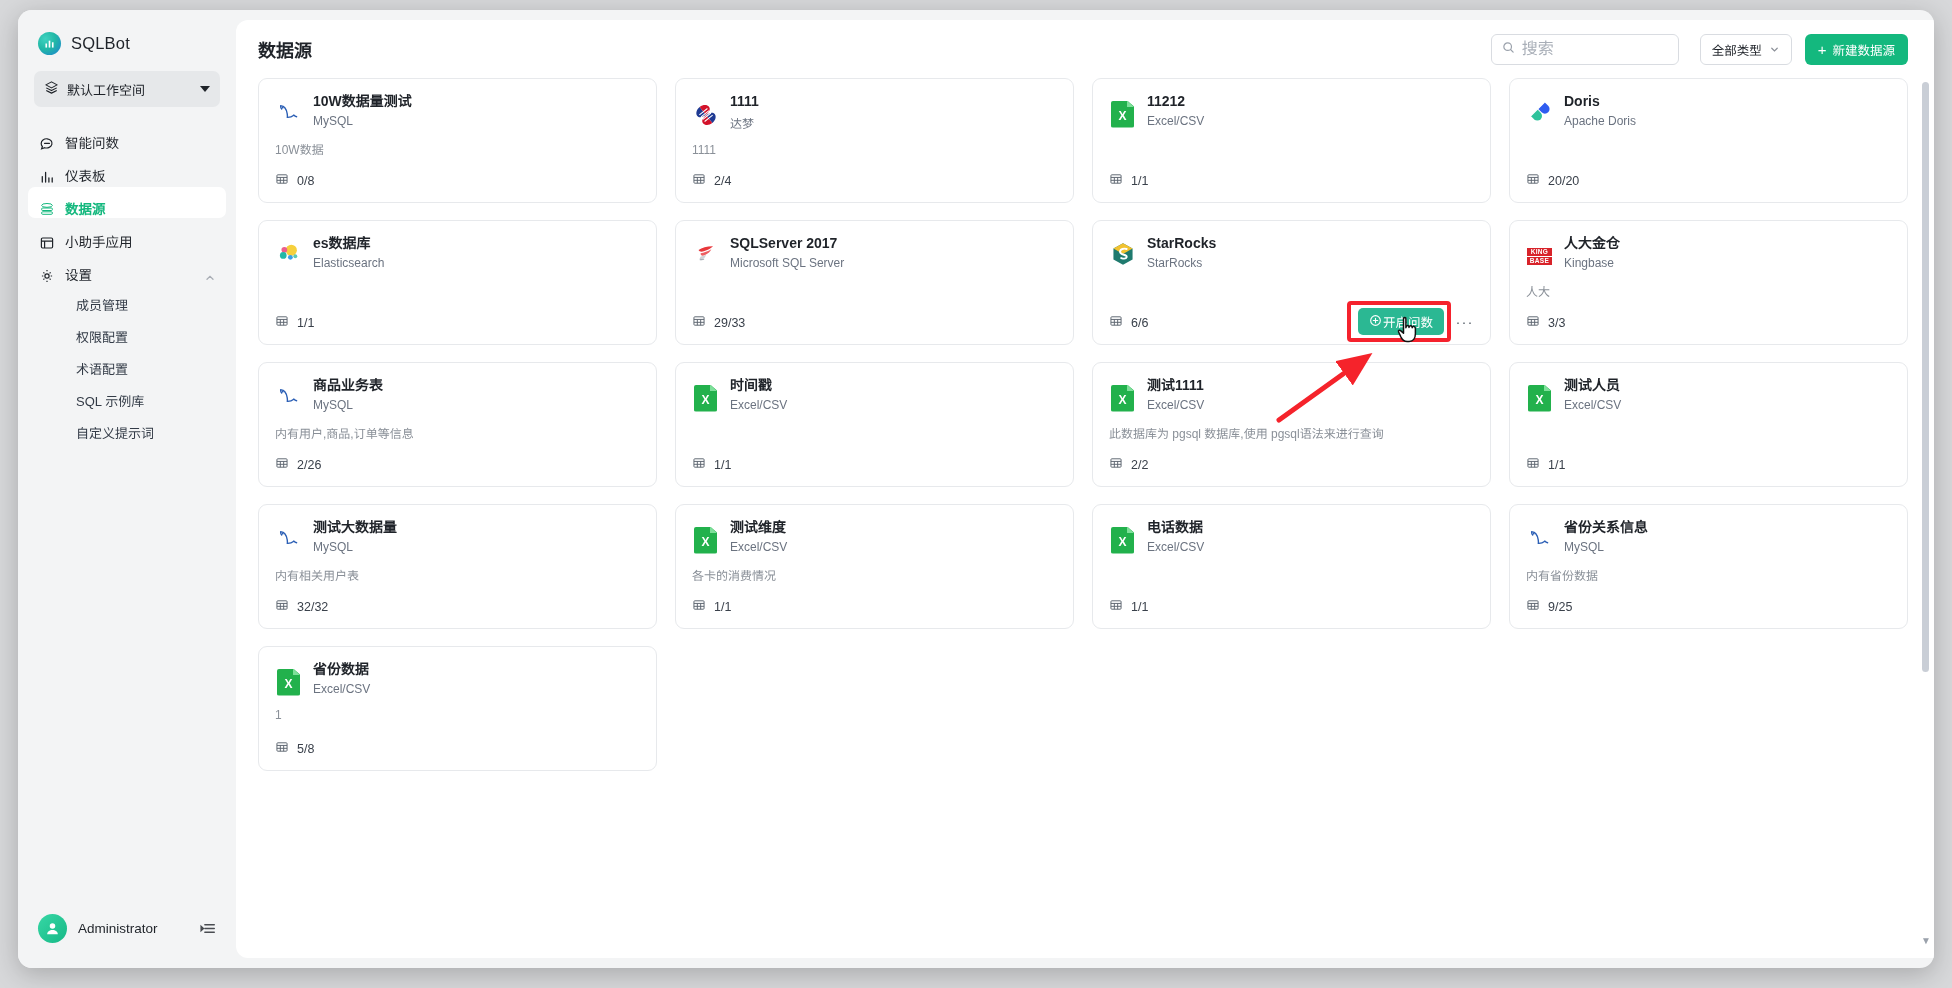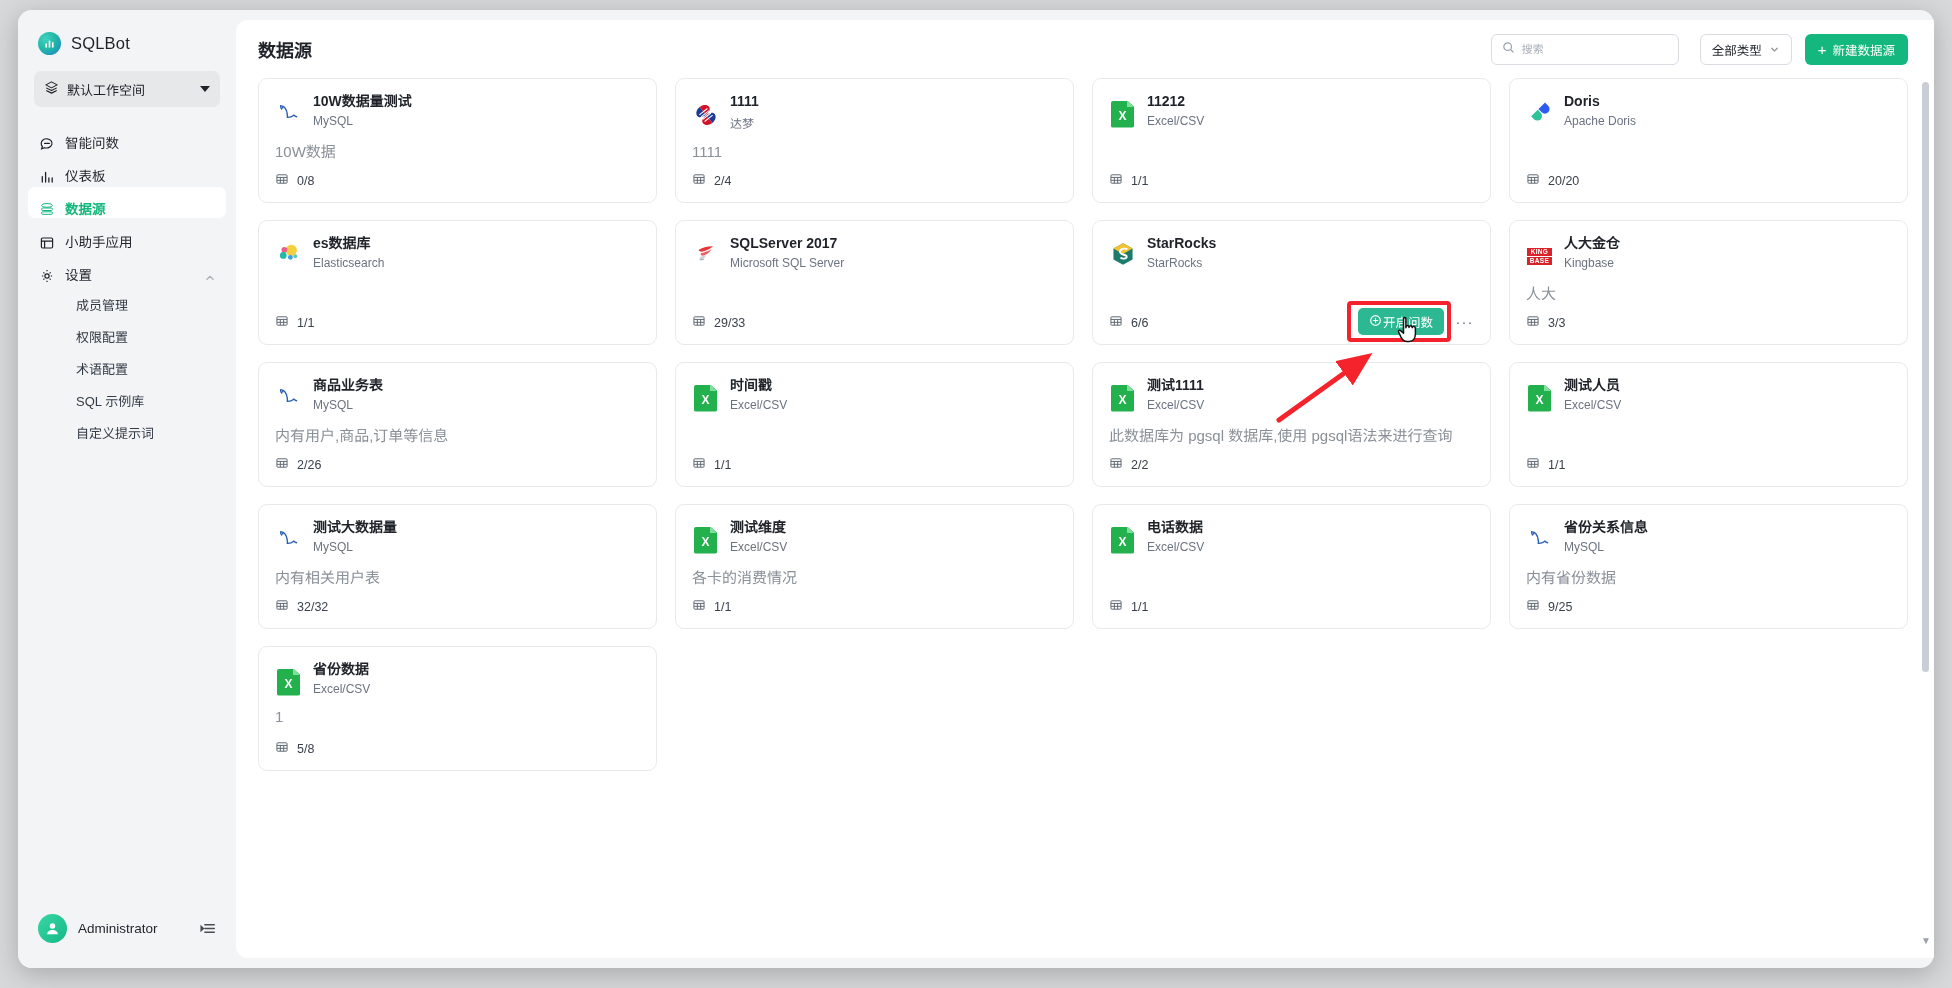--- a/index.html
+++ b/index.html
@@ -105,21 +105,21 @@
     display:flex;align-items:center;
     padding:0 26px 0 22px;
   }
   .page-title{font-size:18px;color:#1f2329;font-weight:600;}
   .topbar-right{margin-left:auto;display:flex;align-items:center;gap:13px;}
   .search-box{
     width:188px;height:31px;border:1px solid #d9dce1;border-radius:6px;
     display:flex;align-items:center;gap:7px;padding:0 10px;background:#fff;
   }
   .search-box input{
-    border:none;outline:none;font-size:11px;color:#1f2329;width:100%;
+    border:none;outline:none;font-size:16px;color:#1f2329;width:100%;
     font-family:inherit;background:transparent;
   }
   .search-box input::placeholder{color:#a9afb8;}
   .type-select{
     height:31px;border:1px solid #d9dce1;border-radius:6px;
     display:flex;align-items:center;gap:7px;padding:8px 11px;
     font-size:12.5px;color:#1f2329;cursor:pointer;background:#fff;margin-left:8px;
   }
   .chev-sm{width:11px;height:11px;opacity:.65;}
   .new-btn{
@@ -147,21 +147,21 @@
     padding:14px 16px 0 16px;
     position:relative;
     cursor:pointer;
     display:flex;flex-direction:column;
   }
   .card-head{display:flex;gap:11px;align-items:flex-end;}
   .card-icon{width:27px;height:27px;flex:0 0 27px;display:flex;align-items:center;justify-content:center;margin-top:1px;}
   .card-title{font-size:14px;color:#1f2329;font-weight:600;line-height:1.25;}
   .card-type{font-size:12px;color:#6b7380;margin-top:3px;}
   .card-desc{
-    font-size:15px;color:#8a9098;margin-top:12px;
+    font-size:12px;color:#8a9098;margin-top:12px;
     white-space:nowrap;overflow:hidden;text-overflow:ellipsis;
   }
   .card-foot{
     position:absolute;left:16px;bottom:13px;
     display:flex;align-items:center;gap:8px;
     font-size:12.5px;color:#3a414b;
   }
   .card-actions{
     position:absolute;right:13px;bottom:9px;
     display:flex;align-items:center;gap:8px;

